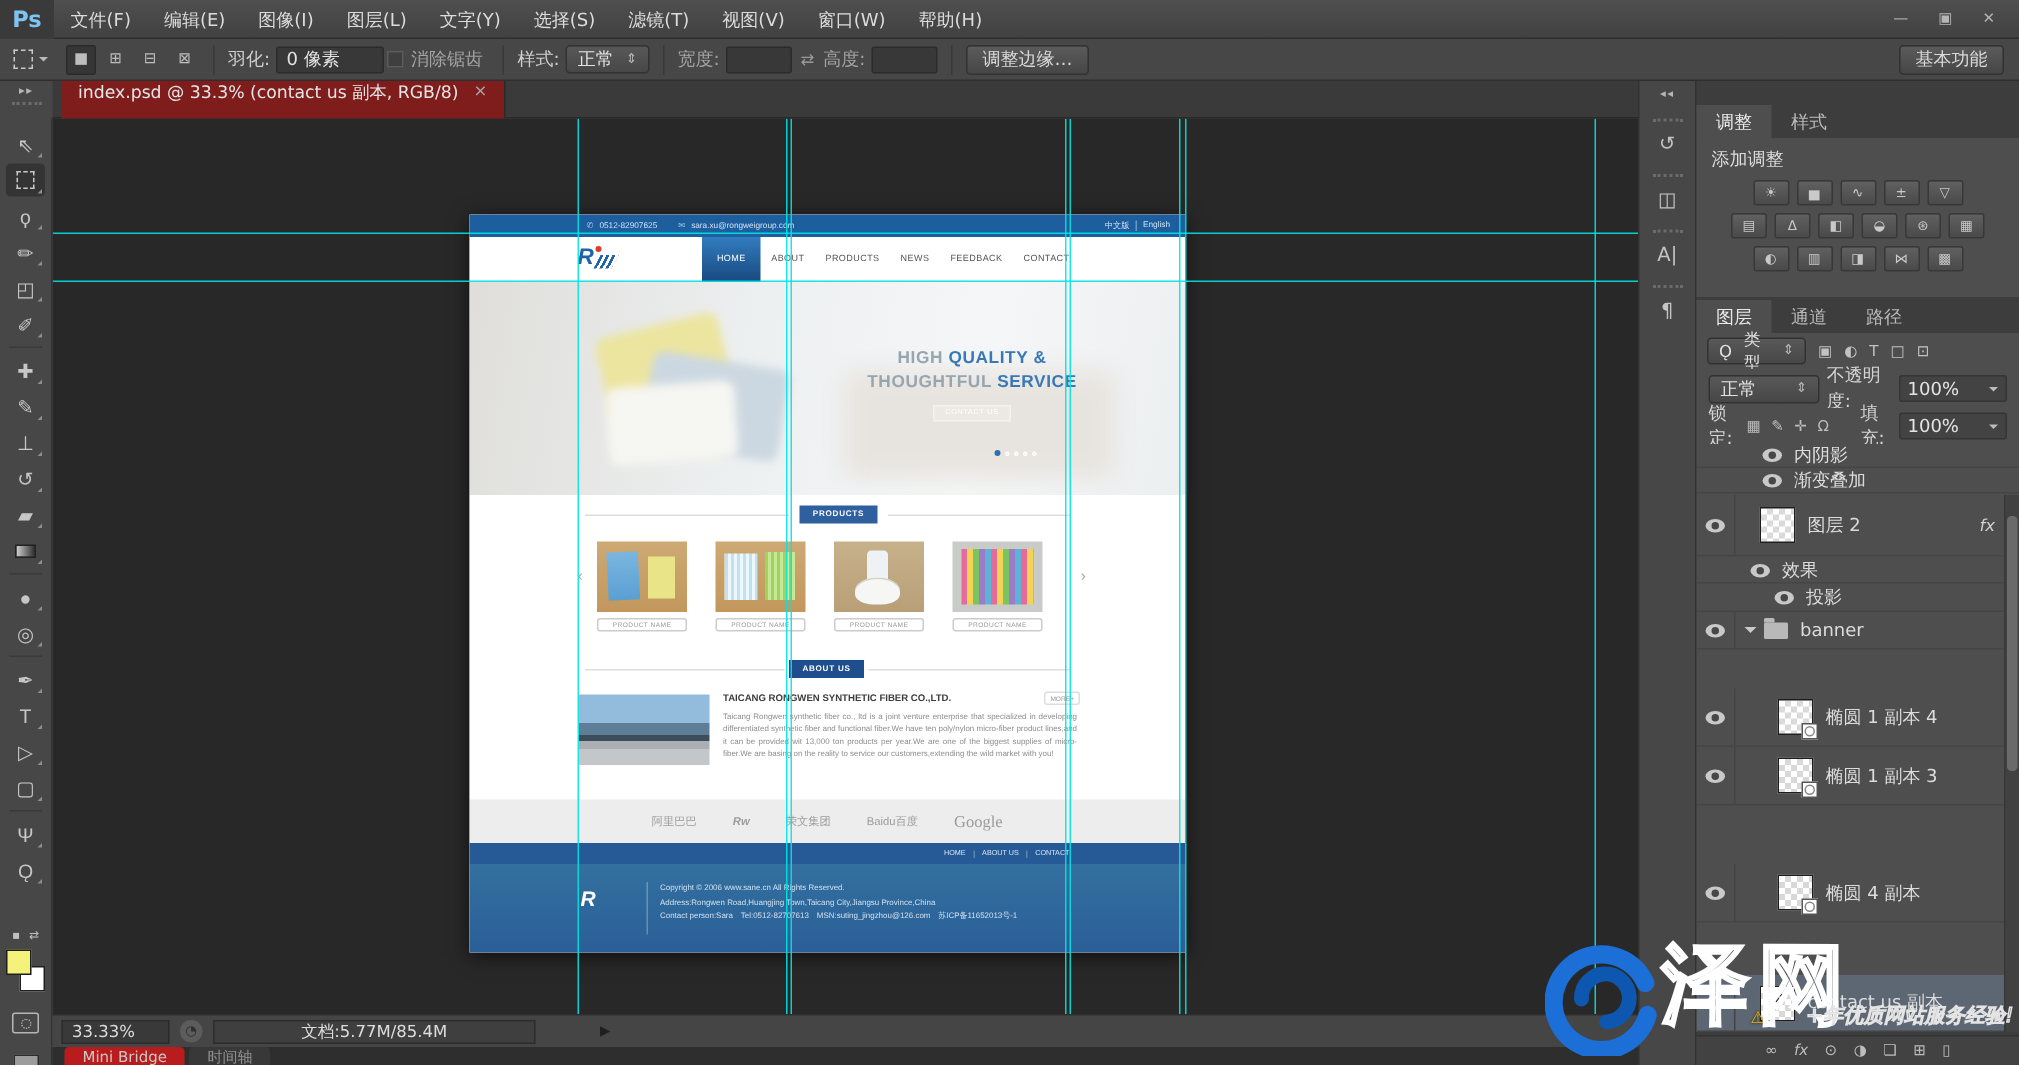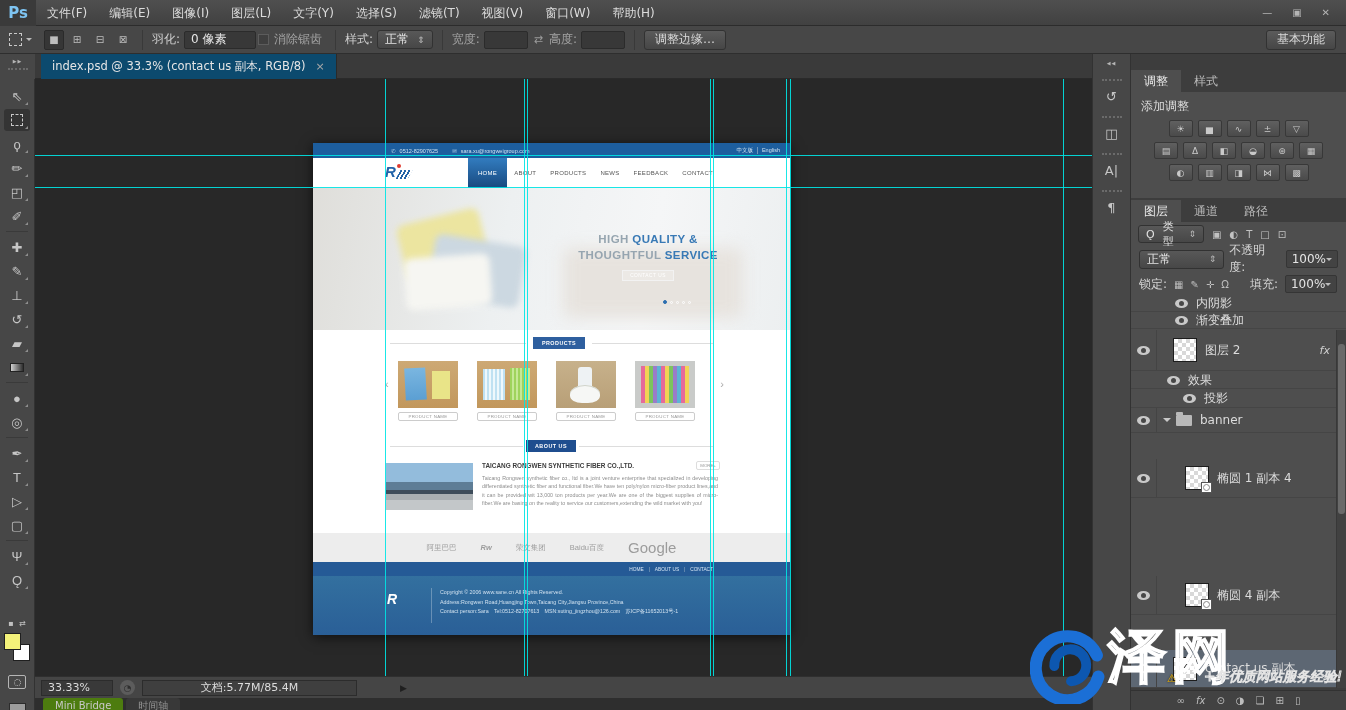--- a/index.html
+++ b/index.html
@@ -41,21 +41,21 @@
   padding:0 10px;display:flex;align-items:center;color:#d9d9d9;white-space:nowrap}
 .workspace{margin-left:auto;margin-right:10px}
 
 
 .toolgrip{position:absolute;left:0;top:54px;width:35px;height:25px;background:#474747;
   display:flex;flex-direction:column;align-items:center;gap:4px;padding-top:4px;z-index:4}
 .tinyarr{font-size:5px;color:#b5b5b5;letter-spacing:1px}
 .grip{width:20px;border-top:2px dotted #6b6b6b}
 .tabbar{position:absolute;left:35px;top:54px;right:254px;height:25px;background:#3a3a3a;
   border-bottom:1px solid #2a2a2a;z-index:4}
-.tab{position:absolute;left:6px;top:0;height:25px;background:#0c4a6e;display:flex;align-items:center;
+.tab{position:absolute;left:6px;top:0;height:25px;background:#7f1d1d;display:flex;align-items:flex-start;
   padding:0 11px;gap:10px;color:#e5e5e5;font-size:11.5px;border-right:1px solid #2a2a2a}
 .tab .x{color:#a8a8a8;font-size:11px}
 
 
 .toolcol{position:absolute;left:0;top:79px;width:35px;bottom:0;background:#474747;border-right:1px solid #323232;
   display:flex;flex-direction:column;align-items:center;gap:2px;padding-top:6px;z-index:4}
 .tool{width:26px;height:22px;flex:none;display:flex;align-items:center;justify-content:center;
   color:#c6c6c6;font-size:13px;position:relative;background:transparent;border:none}
 .tool::after{content:"";position:absolute;right:2px;bottom:2px;border-left:3px solid transparent;border-bottom:3px solid #8e8e8e}
 .tool.sel{background:#343434;border-radius:3px}
@@ -129,21 +129,21 @@
   font-size:4.4px;display:flex;align-items:center;justify-content:center;letter-spacing:.3px}
 .parrow{position:absolute;top:48px;color:#aaa;font-size:11px}
 .s-about{position:absolute;top:289px;left:0;width:477px;height:101px;background:#fff}
 .factory{position:absolute;left:73px;top:31px;width:87px;height:47px;
   background:linear-gradient(#93bcdc 0 40%,#5e7d96 40% 58%,#3d4c5a 58% 66%,#a9afb2 66% 78%,#c3c7c9 78% 100%)}
 .acomp{position:absolute;left:169px;top:30px;width:215px;font-size:6.4px;font-weight:bold;color:#3c3c3c}
 .amore{position:absolute;right:70px;top:29px;font-size:4.4px;color:#999;border:1px solid #ddd;padding:1px 3px;border-radius:2px}
 .atext{position:absolute;left:169px;top:42px;width:236px;font-size:5.3px;line-height:1.6;color:#8d8d8d;text-align:justify}
 .s-partners{position:absolute;top:390px;left:0;width:477px;height:29px;background:#ededed;
   display:flex;align-items:center;justify-content:center;gap:24px;color:#9c9c9c;font-size:7.5px}
-.pg{font-family:Liberation Sans, sans-serif;font-size:15px}
+.pg{font-family:Liberation Serif, serif;font-size:11px}
 .s-fnav{position:absolute;top:419px;left:0;width:477px;height:14px;background:#255a96;
   display:flex;align-items:center;justify-content:flex-end;padding-right:72px;color:#d7e6f4;font-size:4.8px}
 .s-fnav span{padding:0 5px}
 .s-fnav span+span{border-left:1px solid #5d84ac}
 .s-footer{position:absolute;top:433px;left:0;width:477px;height:59px;background:linear-gradient(#33709f,#2a5f97)}
 .flogo{position:absolute;left:74px;top:15px;color:#fff;font-size:14px;font-style:italic;font-weight:bold}
 .fdiv{position:absolute;left:118px;top:12px;bottom:12px;width:1px;background:rgba(255,255,255,.28)}
 .ftext{position:absolute;left:127px;top:12px;color:#cfe0ef;font-size:5.3px;line-height:1.8;white-space:nowrap}
 
 
@@ -166,21 +166,21 @@
   border-radius:2px;color:#c9c9c9;font-size:9px;display:flex;align-items:center;justify-content:center}
 .ltabs{top:146px}
 .lfilter{position:absolute;top:168px;left:0;right:0;height:24px;background:#4e4e4e;
   display:flex;align-items:center;padding:0 7px;gap:8px}
 .searchdd{width:66px;height:18px;font-size:11px}
 .kicons{display:flex;gap:8px;color:#c2c2c2;font-size:10px}
 .lblend{position:absolute;top:192px;left:0;right:0;height:26px;background:#4e4e4e;
   display:flex;align-items:center;padding:0 8px;gap:5px;font-size:12px;color:#d5d5d5}
 .blenddd{width:86px;height:19px;justify-content:space-between}
 .valbox{height:18px;background:#434343;border:1px solid #353535;border-radius:2px;display:flex;
-  align-items:center;padding:0 5px;gap:0;color:#e4e4e4}
+  align-items:center;padding:0 5px;gap:20px;color:#e4e4e4}
 .llock{position:absolute;top:218px;left:0;right:0;height:24px;background:#4e4e4e;
   display:flex;align-items:center;padding:0 8px;gap:7px;font-size:12px;color:#d5d5d5}
 .lockic{color:#bdbdbd;font-size:10px}
 .lrows{position:absolute;top:242px;left:0;right:0;bottom:22px;background:#4e4e4e;overflow:hidden}
 .lrow{position:absolute;left:0;right:0;display:flex;align-items:center;border-bottom:1px solid #454545}
 .lrow.sel{background:#5d6773}
 .eyecol{width:26px;flex:none;align-self:stretch;display:flex;align-items:center;justify-content:center;
   border-right:1px solid #444}
 .eye{width:13px;height:9px;border-radius:50%;background:#c9c9c9;position:relative;display:inline-block}
 .eye::after{content:"";position:absolute;left:4px;top:2px;width:5px;height:5px;border-radius:50%;background:#474747}
@@ -210,21 +210,21 @@
   border-top:1px solid #2f2f2f;display:flex;align-items:center;gap:7px;font-size:11px;z-index:4}
 .zoomfield{width:72px;height:16px;background:#393939;border:1px solid #2c2c2c;margin-left:6px;
   display:flex;align-items:center;padding:0 6px;color:#ddd}
 .clock{width:15px;height:15px;border-radius:50%;background:#5c5c5c;color:#2e2e2e;display:flex;
   align-items:center;justify-content:center;font-size:9px}
 .docfield{width:215px;height:16px;background:#3f3f3f;border:1px solid #2c2c2c;display:flex;
   align-items:center;justify-content:center;color:#ddd}
 .playarrow{color:#1f1f1f;font-size:9px;margin-left:36px}
 .bottombar{position:absolute;left:35px;top:698px;width:1057px;height:12px;background:#2e2e2e;
   display:flex;gap:3px;padding-left:8px;z-index:4;overflow:hidden}
-.btab{background:#4d7c0f;color:#c9c9c9;font-size:10px;padding:0 12px;border-radius:3px 3px 0 0;line-height:15px}
+.btab{background:#b91c1c;color:#c9c9c9;font-size:10px;padding:0 12px;border-radius:3px 3px 0 0;line-height:15px}
 .btab.dim2{background:#383838;color:#8f8f8f}
 
 
 .wm{position:absolute;left:1026px;top:622px;width:320px;height:88px;z-index:60;pointer-events:none}
 .wmlogo{position:absolute;left:4px;top:6px}
 .wmbrand{position:absolute;left:82px;top:-4px;font-size:58px;font-weight:bold;letter-spacing:6px;
   color:transparent;-webkit-text-stroke:2px #fff}
 .wmtag{position:absolute;left:178px;top:46px;font-size:13.5px;font-style:italic;white-space:nowrap;
   color:transparent;-webkit-text-stroke:1px #e4e4e4}
 </style>
@@ -633,20 +633,30 @@
       <div class="lrow" style="top:163px;height:39px">
         <span class="eyecol">
             <i class="eye"></i>
           </span>
         <span class="pad28"></span>
         <span class="lthumb checker">
             <i class="vbadge"></i>
           </span>
         <span class="lname">椭圆 1 副本 4</span>
       </div>
+      <div class="lrow" style="top:202px;height:39px">
+        <span class="eyecol">
+            <i class="eye"></i>
+          </span>
+        <span class="pad28"></span>
+        <span class="lthumb checker">
+            <i class="vbadge"></i>
+          </span>
+        <span class="lname">椭圆 1 副本 3</span>
+      </div>
       <div class="lrow" style="top:280px;height:39px">
         <span class="eyecol">
             <i class="eye"></i>
           </span>
         <span class="pad28"></span>
         <span class="lthumb checker">
             <i class="vbadge"></i>
           </span>
         <span class="lname">椭圆 4 副本</span>
       </div>

